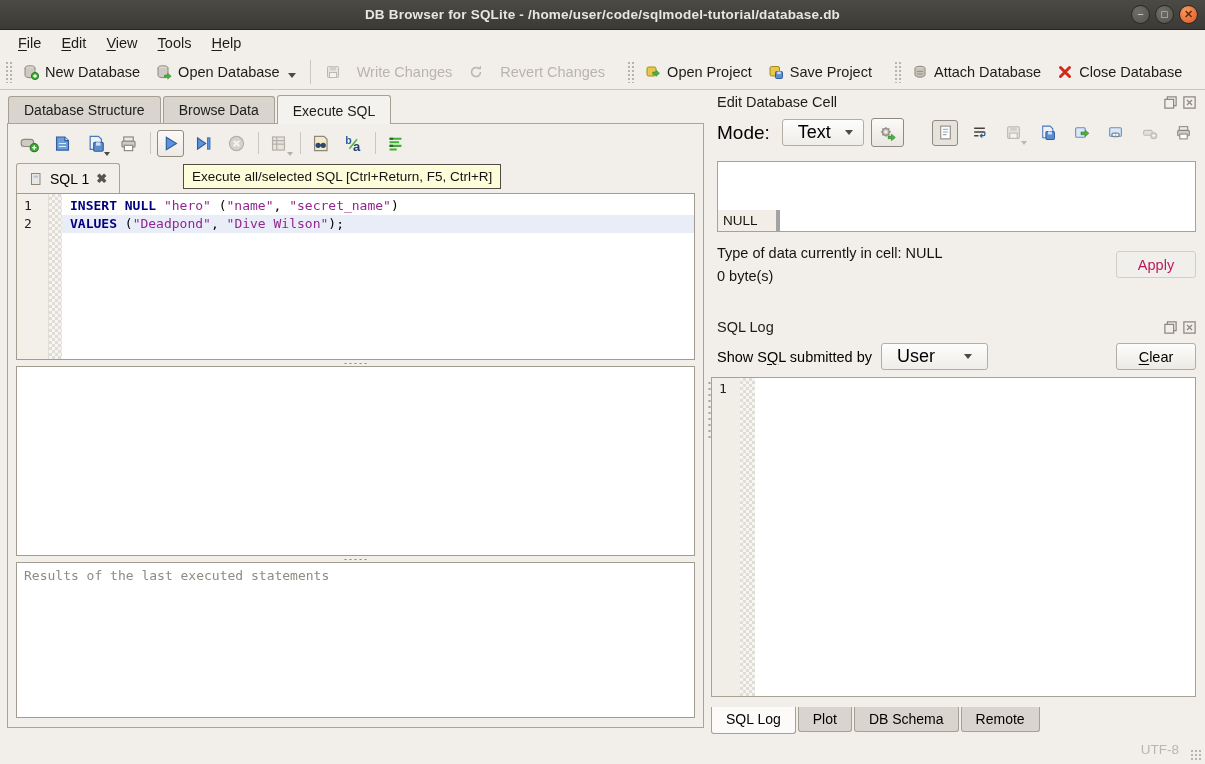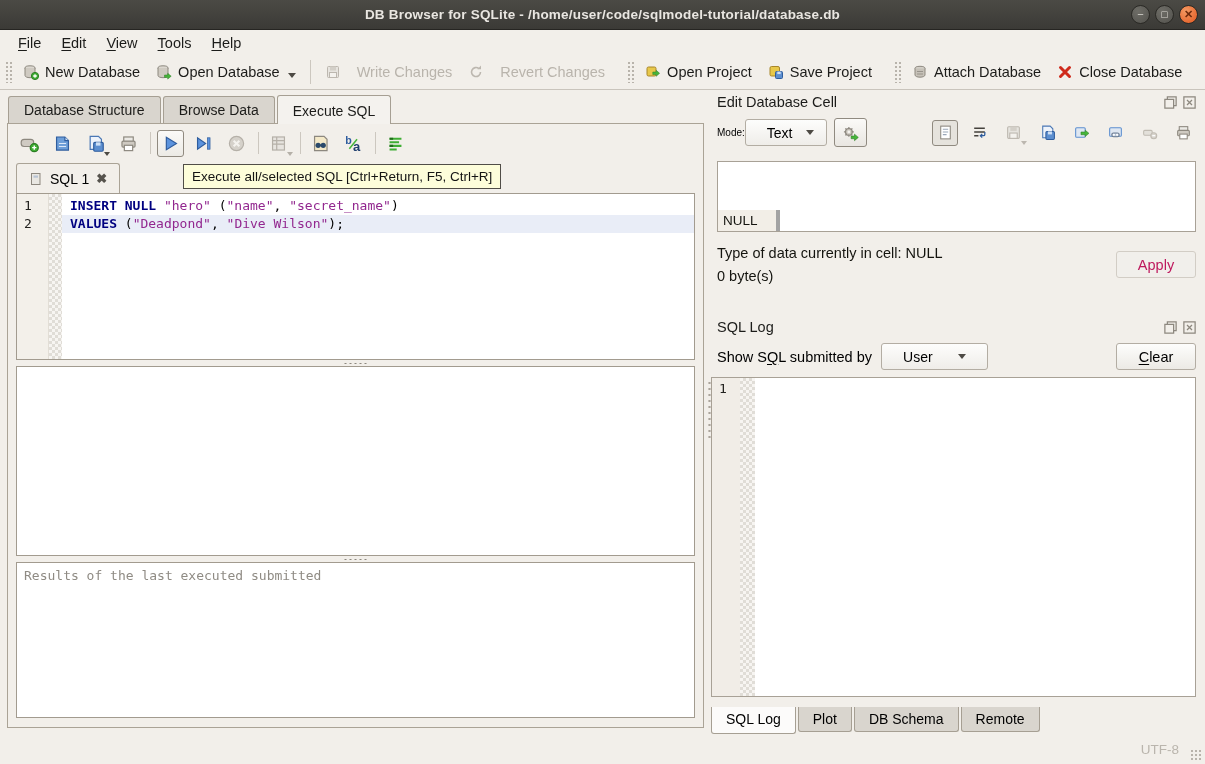--- a/index.html
+++ b/index.html
@@ -88,23 +88,23 @@
 
   
   #right { position:absolute; left:707px; top:90px; width:498px; height:646px; background:#f2efea; }
   .vsplit { position:absolute; left:0px; top:290px; width:5px; height:60px;
     background-image:radial-gradient(#aaa49b 1px, transparent 1.2px); background-size:5px 6px; }
   .dockhdr { display:flex; align-items:center; padding:4px 8px 2px 10px; }
   .dockhdr .dtitle { font-size:14.5px; color:#1c1c1a; flex:1; }
   .dockhdr .dbtn { width:15px; height:15px; margin-left:4px; }
 
   #moderow { display:flex; align-items:center; padding:6px 9px 4px 10px; }
-  #moderow .mlabel { font-size:10px; margin-right:0; }
+  #moderow .mlabel { font-size:19px; margin-right:12px; }
   .combo { display:flex; align-items:center; background:linear-gradient(#fdfdfc,#efede9); border:1px solid #b3ada3;
-    border-radius:3px; height:27px; padding:0 21px; font-size:14px; gap:14px; }
+    border-radius:3px; height:27px; padding:0 15px; font-size:18px; gap:14px; }
   .combo .ccaret { width:0; height:0; border-left:4.5px solid transparent; border-right:4.5px solid transparent;
     border-top:5px solid #4d4a44; margin-left:auto; }
   #mode-combo { width:82px; margin-right:7px; }
   .gearbtn { width:33px; height:29px; border:1px solid #908a80; border-radius:3px;
     background:linear-gradient(#fbfaf8,#e9e6e1); display:flex; align-items:center; justify-content:center; }
   #cellicons { display:flex; align-items:center; margin-left:auto; gap:8px; }
   .ci { width:26px; height:26px; display:flex; align-items:center; justify-content:center; position:relative; }
   .ci.pressed { border:1px solid #908a80; border-radius:3px; background:#e6e3dd; }
 
   .cellbox { margin:10px 9px 0 10px; height:71px; border:1px solid #a8a196; background:#fff; display:flex; }
@@ -353,21 +353,21 @@
           <div class="dots"></div>
         </div>
 
       <div class="gridbox"></div>
 
       <div class="hsplit">
           <div class="dots"></div>
         </div>
 
       <div class="resultsbox">
-        <span>Results of the last executed submitted</span>
+        <span>Results of the last executed statements</span>
       </div>
     </div>
   </div>
 
   <div id="right">
     <div class="vsplit"></div>
 
     <div class="dockhdr">
       <span class="dtitle">Edit Database Cell</span>
       <svg class="dbtn" viewBox="0 0 12 12">

